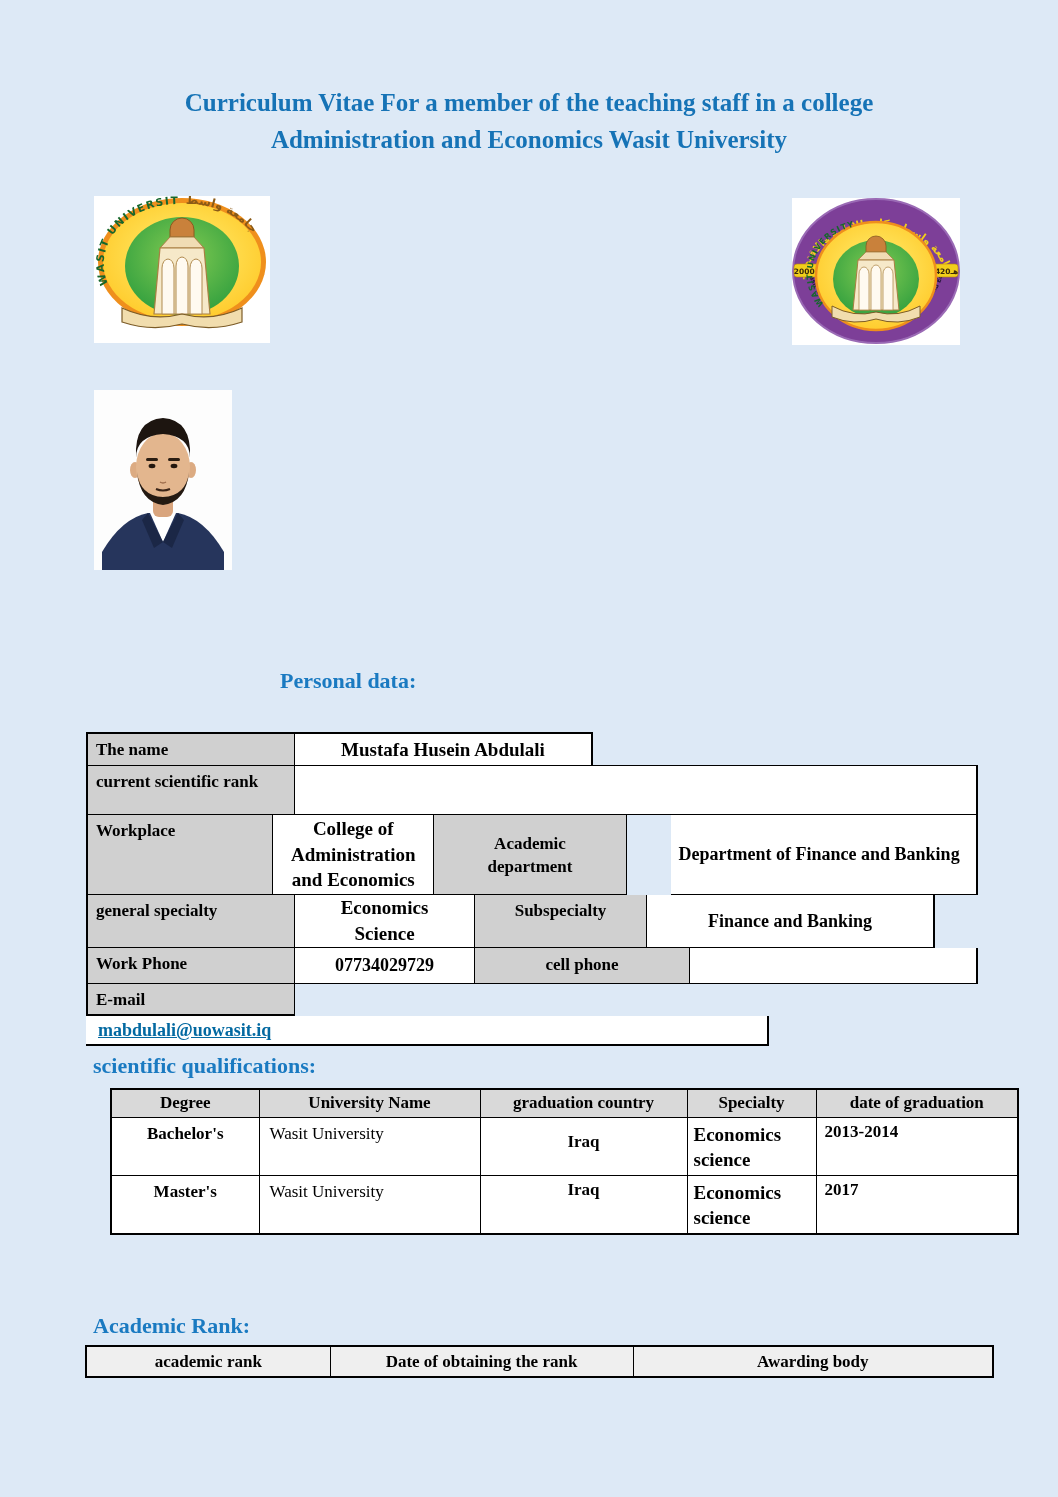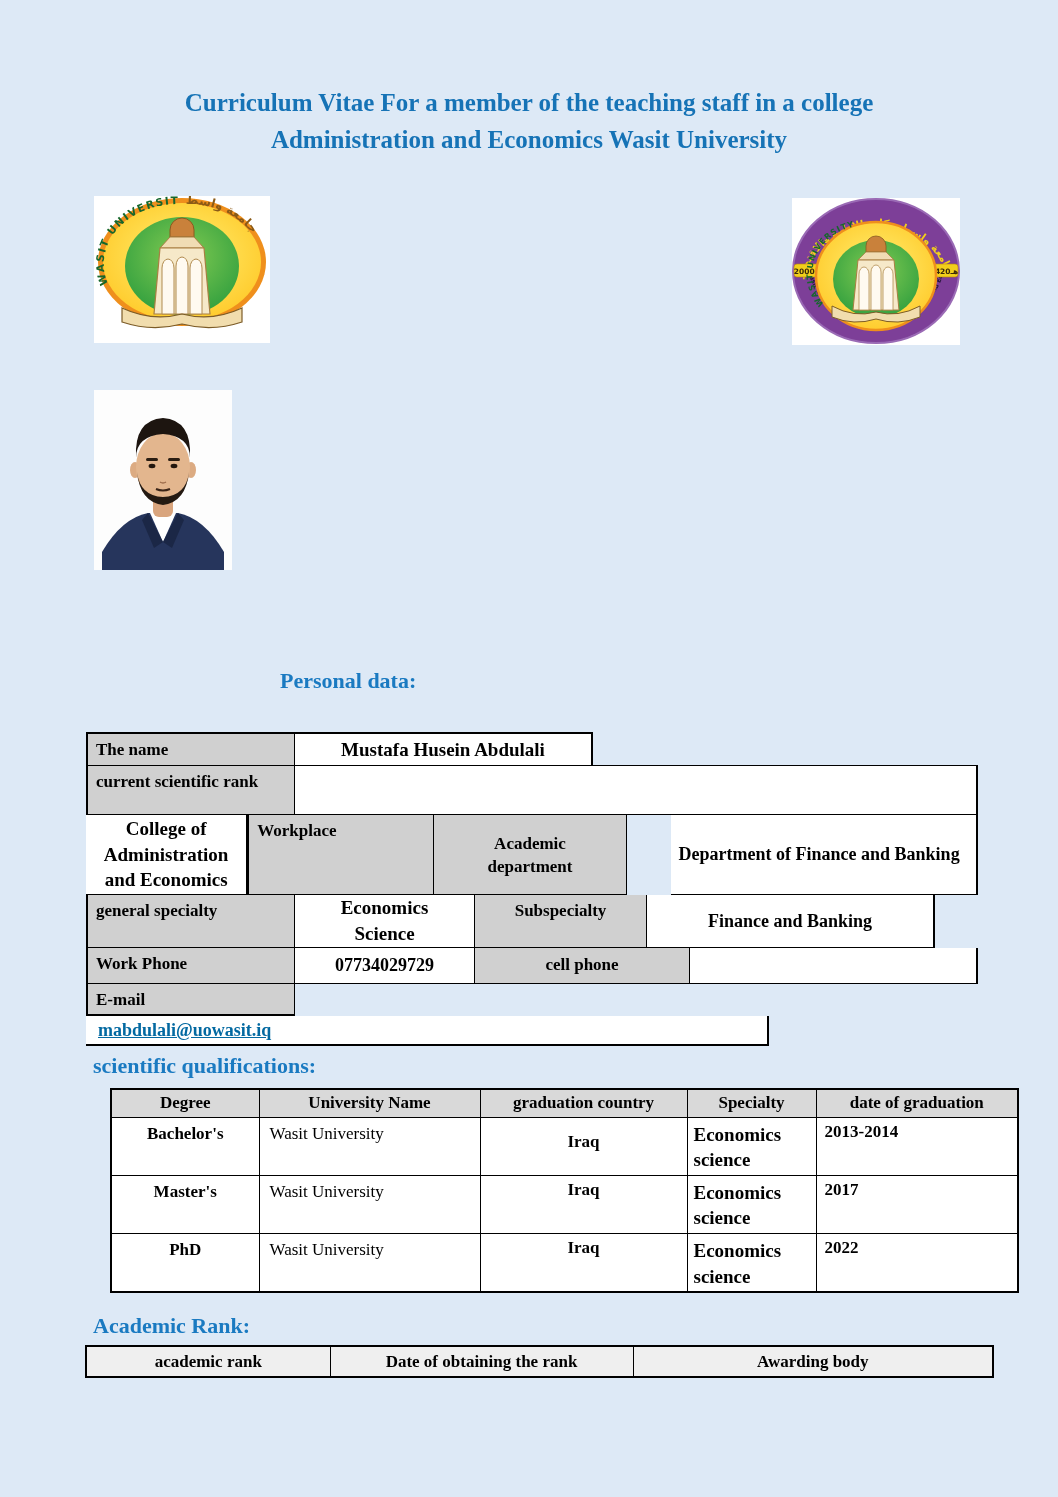--- a/index.html
+++ b/index.html
@@ -170,24 +170,24 @@
   <div class="abs ptable">
     <div class="prow toprow" style="height:33px;">
       <div class="pc lbl first nb" style="width:209px;">The name</div>
       <div class="namebox">Mustafa Husein Abdulali</div>
     </div>
     <div class="prow" style="height:50px;">
       <div class="pc lbl first bt" style="width:209px;">current scientific rank</div>
       <div class="pc last bt" style="width:683px;"></div>
     </div>
     <div class="prow" style="height:80px;">
+      <div class="pc lbl first" style="width:209px;">Workplace</div>
       <div class="pc ctr" style="width:180px;font-size:19px;">
           <span class="narrow">College of Administration and Economics</span>
         </div>
-      <div class="pc lbl first" style="width:209px;">Workplace</div>
       <div class="pc lbl ctr" style="width:215px;align-items:center;">
           <span style="max-width:130px;">Academic department</span>
         </div>
       <div class="pc last" style="width:345px;font-size:18px;margin-left:44px;">Department of Finance and Banking</div>
     </div>
     <div class="prow" style="height:53px;">
       <div class="pc lbl first" style="width:209px;">general specialty</div>
       <div class="pc ctr" style="width:180px;font-size:19px;">
           <span class="narrow">Economics Science</span>
         </div>
@@ -233,27 +233,20 @@
       <td class="c-spec">Economics science</td>
       <td class="c-date">2013-2014</td>
     </tr>
     <tr style="height:52px;">
       <td class="c-deg">Master's</td>
       <td class="c-uni">Wasit University</td>
       <td class="c-cty" style="padding-top:4px;">Iraq</td>
       <td class="c-spec">Economics science</td>
       <td class="c-date">2017</td>
     </tr>
-    <tr style="height:53px;">
-      <td class="c-deg">PhD</td>
-      <td class="c-uni">Wasit University</td>
-      <td class="c-cty" style="padding-top:4px;">Iraq</td>
-      <td class="c-spec">Economics science</td>
-      <td class="c-date">2022</td>
-    </tr>
   </tbody>
     </table>
 
   <div class="abs heading" style="left:93px;top:1313px;">Academic Rank:</div>
 
   <table class="rtable">
     <colgroup>
       <col style="width:244px;">
         <col style="width:303px;">
         <col style="width:360px;">

